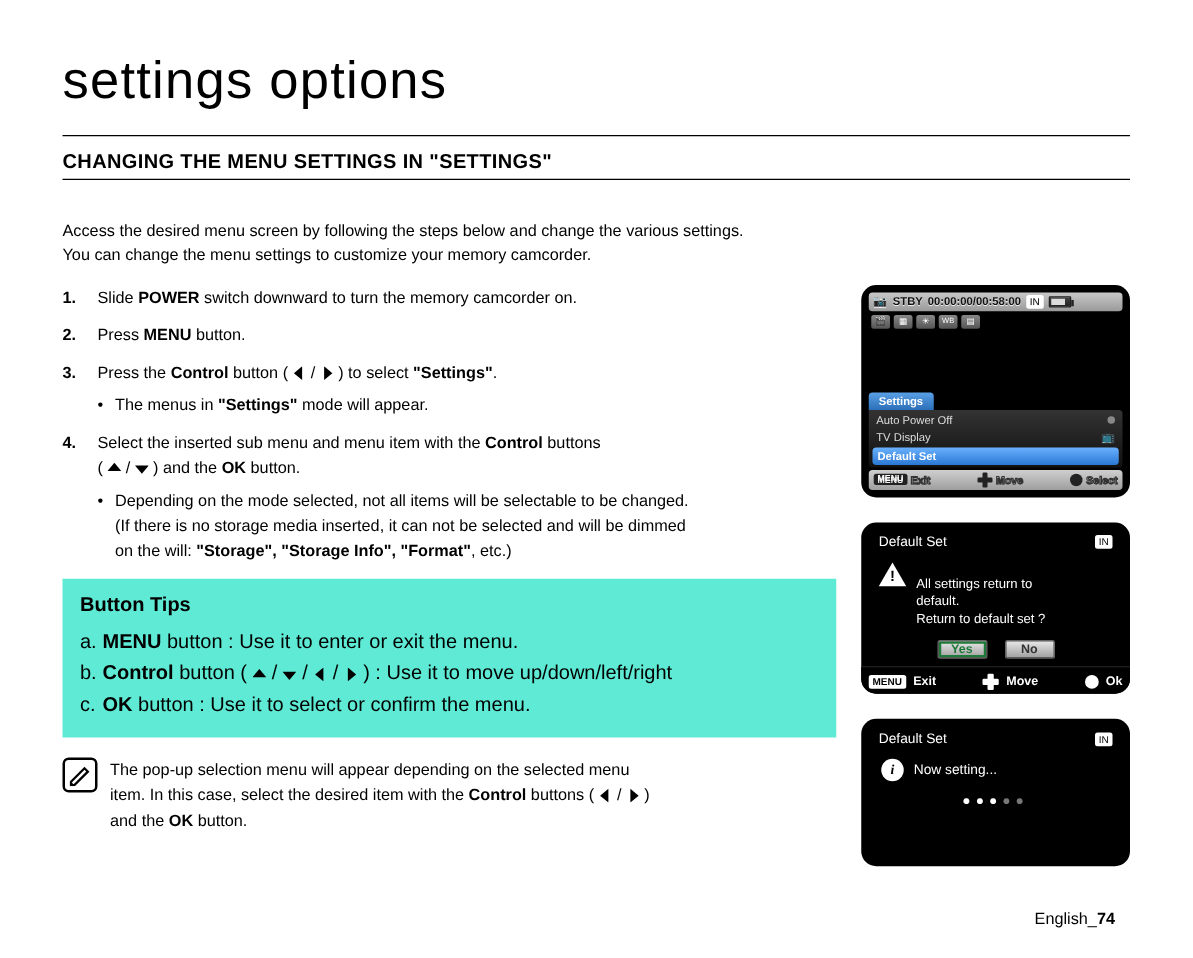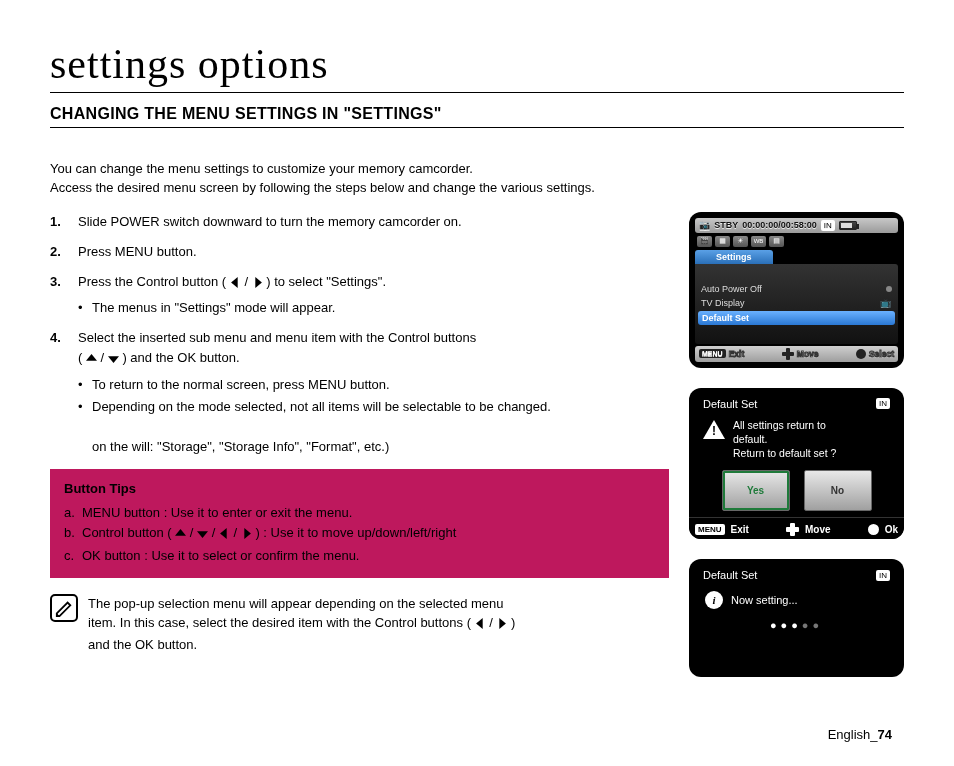--- a/index.html
+++ b/index.html
@@ -6,26 +6,26 @@
   body {
     font-family: Arial, Helvetica, sans-serif;
     background: #fff;
     width: 954px;
     height: 766px;
     padding: 40px 50px 30px 50px;
     position: relative;
     color: #000;
   }
   .page-title {
-    font-family: Liberation Serif, serif;
+    font-family: Liberation Sans, sans-serif;
     font-size: 42px;
     font-weight: 200;
     letter-spacing: 1px;
     border-bottom: 1.5px solid #000;
-    padding-bottom: 4px;
+    padding-bottom: 20px;
     margin-bottom: 12px;
   }
   .section-heading {
     font-size: 16px;
     font-weight: bold;
     border-bottom: 1.5px solid #000;
     padding-bottom: 4px;
     margin-bottom: 32px;
     letter-spacing: 0.3px;
   }
@@ -37,39 +37,39 @@
   ol.steps > li { counter-increment: step; margin-bottom: 10px; padding-left: 28px; position: relative; }
   ol.steps > li::before {
     content: counter(step) ".";
     position: absolute; left: 0; top: 0;
     font-weight: bold;
   }
   ul.sub { list-style: none; margin-top: 4px; }
   ul.sub li { position: relative; padding-left: 14px; margin-bottom: 2px; }
   ul.sub li::before { content: "•"; position: absolute; left: 0; }
   .tips-box {
-    background: #be185d;
+    background: #5eead4;
     padding: 10px 14px 12px 14px;
     margin: 12px 0 14px 0;
-    font-size: 13px;
+    font-size: 16px;
     line-height: 1.55;
   }
   .tips-box .tips-title { font-weight: bold; margin-bottom: 4px; }
   .tips-box .tip-row { padding-left: 18px; position: relative; }
   .tips-box .tip-row .letter { position: absolute; left: 0; }
   .note-row { display: flex; gap: 10px; font-size: 13px; line-height: 1.5; margin-top: 16px; }
   .note-icon {
     width: 28px; height: 28px; flex: none;
     border: 2px solid #000; border-radius: 5px;
     display: flex; align-items: center; justify-content: center;
     font-weight: bold;
     position: relative;
   }
   .note-icon svg { width: 18px; height: 18px; }
-  b { font-weight: normal; }
+  b { font-weight: bold; }
   .arrow-icon { display: inline-block; vertical-align: -2px; }
   .arrow-icon svg { width: 11px; height: 11px; }
   .footer {
     position: absolute; bottom: 24px; right: 62px;
     font-size: 13px;
   }
   .footer .pnum { font-weight: bold; }
 
   
   .lcd {
@@ -109,26 +109,26 @@
   }
   .in-badge {
     background:#fff; color:#000; border-radius:2px;
     padding: 0 3px; font-size:8px; font-weight:normal;
     display:inline-flex; align-items:center; height:11px;
   }
   .lcd-tab {
     background: linear-gradient(#5aa0e6,#2a6fb8);
     color:#fff; font-weight:bold; font-size:9px;
     border-radius: 3px 3px 0 0;
-    padding: 2px 21px; display:inline-block;
+    padding: 2px 8px; display:inline-block;margin-top:48px;
   }
   .lcd-list {
     background: linear-gradient(#333,#111);
     border-radius: 0 3px 3px 3px;
-    padding: 18px 0;
+    padding: 1px 0;
     margin-bottom: 2px;
   }
   .lcd-row {
     display:flex; justify-content:space-between; align-items:center;
     padding: 2px 6px; font-size:9px; color:#ddd;
   }
   .lcd-row .dot { width:6px; height:6px; border-radius:50%; background:#888; }
   .lcd-row .cam { font-size:9px; }
   .lcd-row.sel {
     background: linear-gradient(#6ab1ff,#2a78d4);
@@ -168,27 +168,27 @@
     display:flex; gap:8px; padding: 2px 8px 6px 8px;
   }
   .warn-tri {
     width: 0; height: 0; border-left:11px solid transparent; border-right:11px solid transparent;
     border-bottom:19px solid #fff; position:relative; flex:none; margin-top:2px;
   }
   .warn-tri::after {
     content:"!"; position:absolute; left:-3px; top:4px; width:6px; text-align:center;
     color:#000; font-weight:bold; font-size:12px;
   }
-  .lcd2 .msg { font-size:10.5px; line-height:1.35; }
+  .lcd2 .msg { font-size:10.5px; line-height:1.35;margin-top:12px; }
   .lcd2 .btns { display:flex; gap:14px; justify-content:center; padding: 4px 0 2px 0;}
   .lcd-btn {
     background: linear-gradient(#e8e8e8,#a0a0a0);
     color:#2a5; border:1px solid #666; border-radius:2px;
-    font-size:10px; font-weight:bold; width:68px; text-align:center;
-    padding:14px 0;
+    font-size:10px; font-weight:bold; width:40px; text-align:center;
+    padding:1px 0;
   }
   .lcd-btn.yes { color:#1f7a3a; box-shadow: 0 0 0 2px #1f7a3a inset; }
   .lcd-btn.no { color:#333; }
   .lcd-bottom2 {
     background:#000; border-top:1px solid #333;
     display:flex; align-items:center; gap:6px;
     padding: 5px 6px 3px 6px; font-size:10px; font-weight:bold; color:#fff;
     margin: 4px -6px -6px -6px; border-radius: 0 0 12px 12px;
   }
   .lcd-bottom2 .spacer { flex:1; }
@@ -210,22 +210,22 @@
   .dots-progress { text-align:center; letter-spacing:4px; font-size:11px; margin-top:10px; color:#fff;}
   .dots-progress span.dim { color:#777; }
 </style>
 </head>
 <body>
 
 <div class="page-title">settings options</div>
 <div class="section-heading">CHANGING THE MENU SETTINGS IN "SETTINGS"</div>
 
 <div class="intro">
+  <div>Access the desired menu screen by following the steps below and change the various settings.</div>
   <div>You can change the menu settings to customize your memory camcorder.</div>
-  <div>Access the desired menu screen by following the steps below and change the various settings.</div>
 </div>
 
 <div class="columns">
   <div class="left-col">
     <ol class="steps">
       <li>
         <span>Slide </span><b>POWER</b><span> switch downward to turn the memory camcorder on.</span>
       </li>
       <li>
         <span>Press </span><b>MENU</b><span> button.</span>
@@ -241,24 +241,23 @@
         </ul>
       </li>
       <li>
         <span>Select the inserted sub menu and menu item with the </span><b>Control</b><span> buttons</span><br>
         <span>( </span><span class="arrow-icon"><svg viewBox="0 0 10 10">
               <path d="M0 7 L5 1 L10 7 Z" fill="#000"></path>
             </svg></span><span> / </span><span class="arrow-icon"><svg viewBox="0 0 10 10">
               <path d="M0 3 L5 9 L10 3 Z" fill="#000"></path>
             </svg></span><span> ) and the </span><b>OK</b><span> button.</span>
         <ul class="sub">
-          <li><span>To return to the normal screen, press </span><b>MENU</b><span> button.</span></li>
           <li>
             <span>Depending on the mode selected, not all items will be selectable to be changed.</span><br>
-            <br>
+            <span>(If there is no storage media inserted, it can not be selected and will be dimmed</span><br>
             <span>on the will: </span><b>"Storage", "Storage Info", "Format"</b><span>, etc.)</span>
           </li>
         </ul>
       </li>
     </ol>
 
     <div class="tips-box">
       <div class="tips-title">Button Tips</div>
       <div class="tip-row">
         <span class="letter">a.</span>

